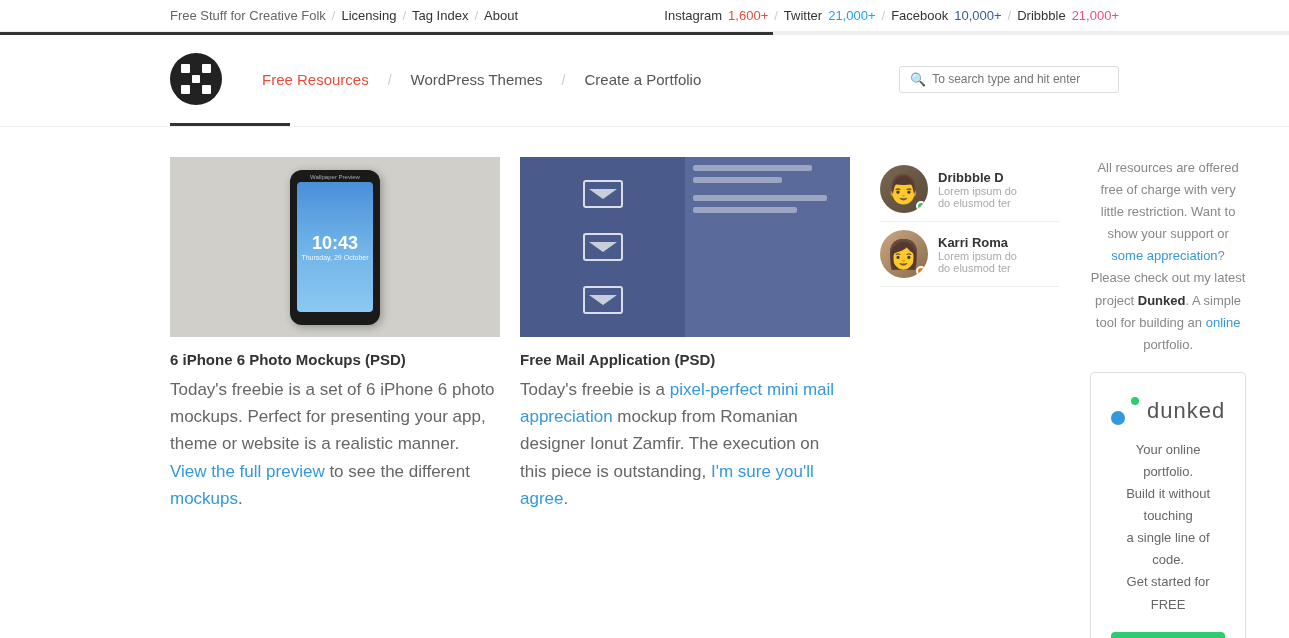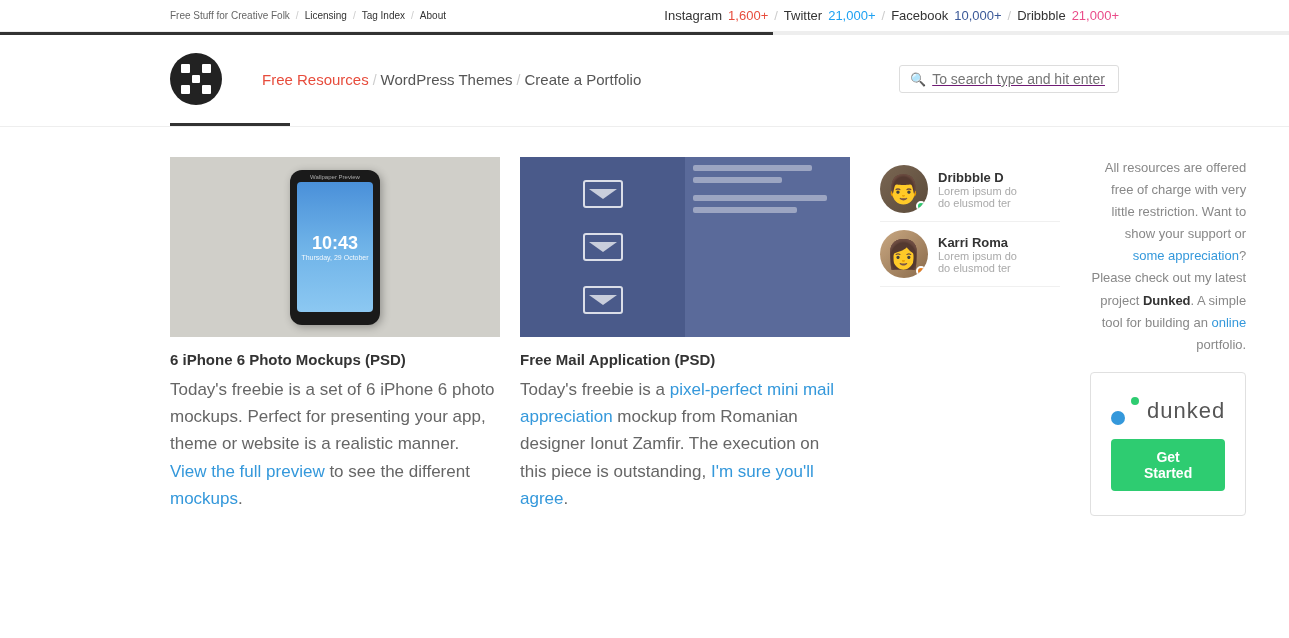--- a/index.html
+++ b/index.html
@@ -6,21 +6,21 @@
     body { font-family: Arial, sans-serif; background: #fff; color: #333; font-size: 14px; }
 
     
     .top-bar {
       display: flex;
       justify-content: space-between;
       align-items: center;
       padding: 8px 170px;
       border-bottom: 1px solid #eee;
     }
-    .top-nav { display: flex; align-items: center; gap: 6px; color: #666; font-size: 10px; }
+    .top-nav { display: flex; align-items: center; gap: 6px; color: #666; font-size: 13px; }
     .top-nav a { color: #333; text-decoration: none; }
     .top-nav .sep { color: #ccc; }
     .social-links { display: flex; align-items: center; gap: 6px; font-size: 13px; color: #666; }
     .social-links .sep { color: #ccc; }
     .social-links .soc-label { color: #333; }
     .social-links .soc-count { color: #e74c3c; }
     .social-links .soc-count.twitter { color: #1da1f2; }
     .social-links .soc-count.facebook { color: #3b5998; }
     .social-links .soc-count.dribbble { color: #ea4c89; }
 
@@ -57,44 +57,43 @@
       gap: 2px;
     }
     .logo-dot {
       background: #fff;
       border-radius: 1px;
     }
     .logo-dot.off { background: #222; }
     .main-nav {
       display: flex;
       align-items: flex-end;
-      gap: 4px;
+      gap: 19px;
       flex: 1;
     }
     .main-nav a { text-decoration: none; color: #555; font-size: 15px; font-weight: 500; }
     .main-nav a.active { color: #e74c3c; }
     .main-nav .sep { color: #ccc; }
     .search-box {
       display: flex;
       align-items: center;
       border: 1px solid #ddd;
       border-radius: 3px;
       padding: 5px 10px;
       gap: 6px;
       width: 220px;
     }
     .search-icon-svg { color: #aaa; font-size: 13px; }
     .search-box input {
       border: none;
       outline: none;
-      color: #701a75;
-      font-size: 14px;
+      color: #15803d;
+      font-size: 12px;
       width: 100%;
       background: transparent;
-      text-decoration: underline;
     }
 
     
     .tab-line-area {
       padding: 0 170px;
       border-bottom: 1px solid #eee;
     }
     .tab-active-line {
       width: 120px;
       height: 3px;
@@ -299,21 +298,21 @@
     }
     .online-dot.orange { background: #e67e22; }
     .user-info { flex: 1; min-width: 0; }
     .user-name { font-size: 13px; font-weight: bold; color: #333; white-space: nowrap; overflow: hidden; text-overflow: ellipsis; }
     .user-text { font-size: 11px; color: #aaa; white-space: nowrap; overflow: hidden; text-overflow: ellipsis; }
 
     .info-text {
       font-size: 13px;
       color: #888;
       line-height: 1.7;
-      text-align: right;
+      text-align: center;
     }
     .info-text a { color: #3498db; text-decoration: none; }
     .info-text strong { font-weight: bold; color: #333; }
 
     
     .dunked-box {
       border: 1px solid #e0e0e0;
       border-radius: 4px;
       padding: 24px 20px;
       text-align: center;
@@ -516,16 +515,22 @@
 
   <div class="right-sidebar">
     <p class="info-text">
       All resources are offered free of charge with very little restriction. Want to show your support or <a>some appreciation</a>? Please check out my latest project <a><strong>Dunked</strong></a>. A simple tool for building an <a>online</a> portfolio.
     </p>
     <div class="dunked-box">
       <div class="dunked-logo">
         <div class="dunked-dot-icon"></div>
         <span class="dunked-name">dunked</span>
       </div>
+      <div class="dunked-tagline">
+        Your online portfolio.<br>
+        Build it without touching<br>
+        a single line of code.<br>
+        Get started for FREE
+      </div>
       <button class="dunked-btn">Get Started</button>
     </div>
   </div>
 </div>
 
 </body></html>

